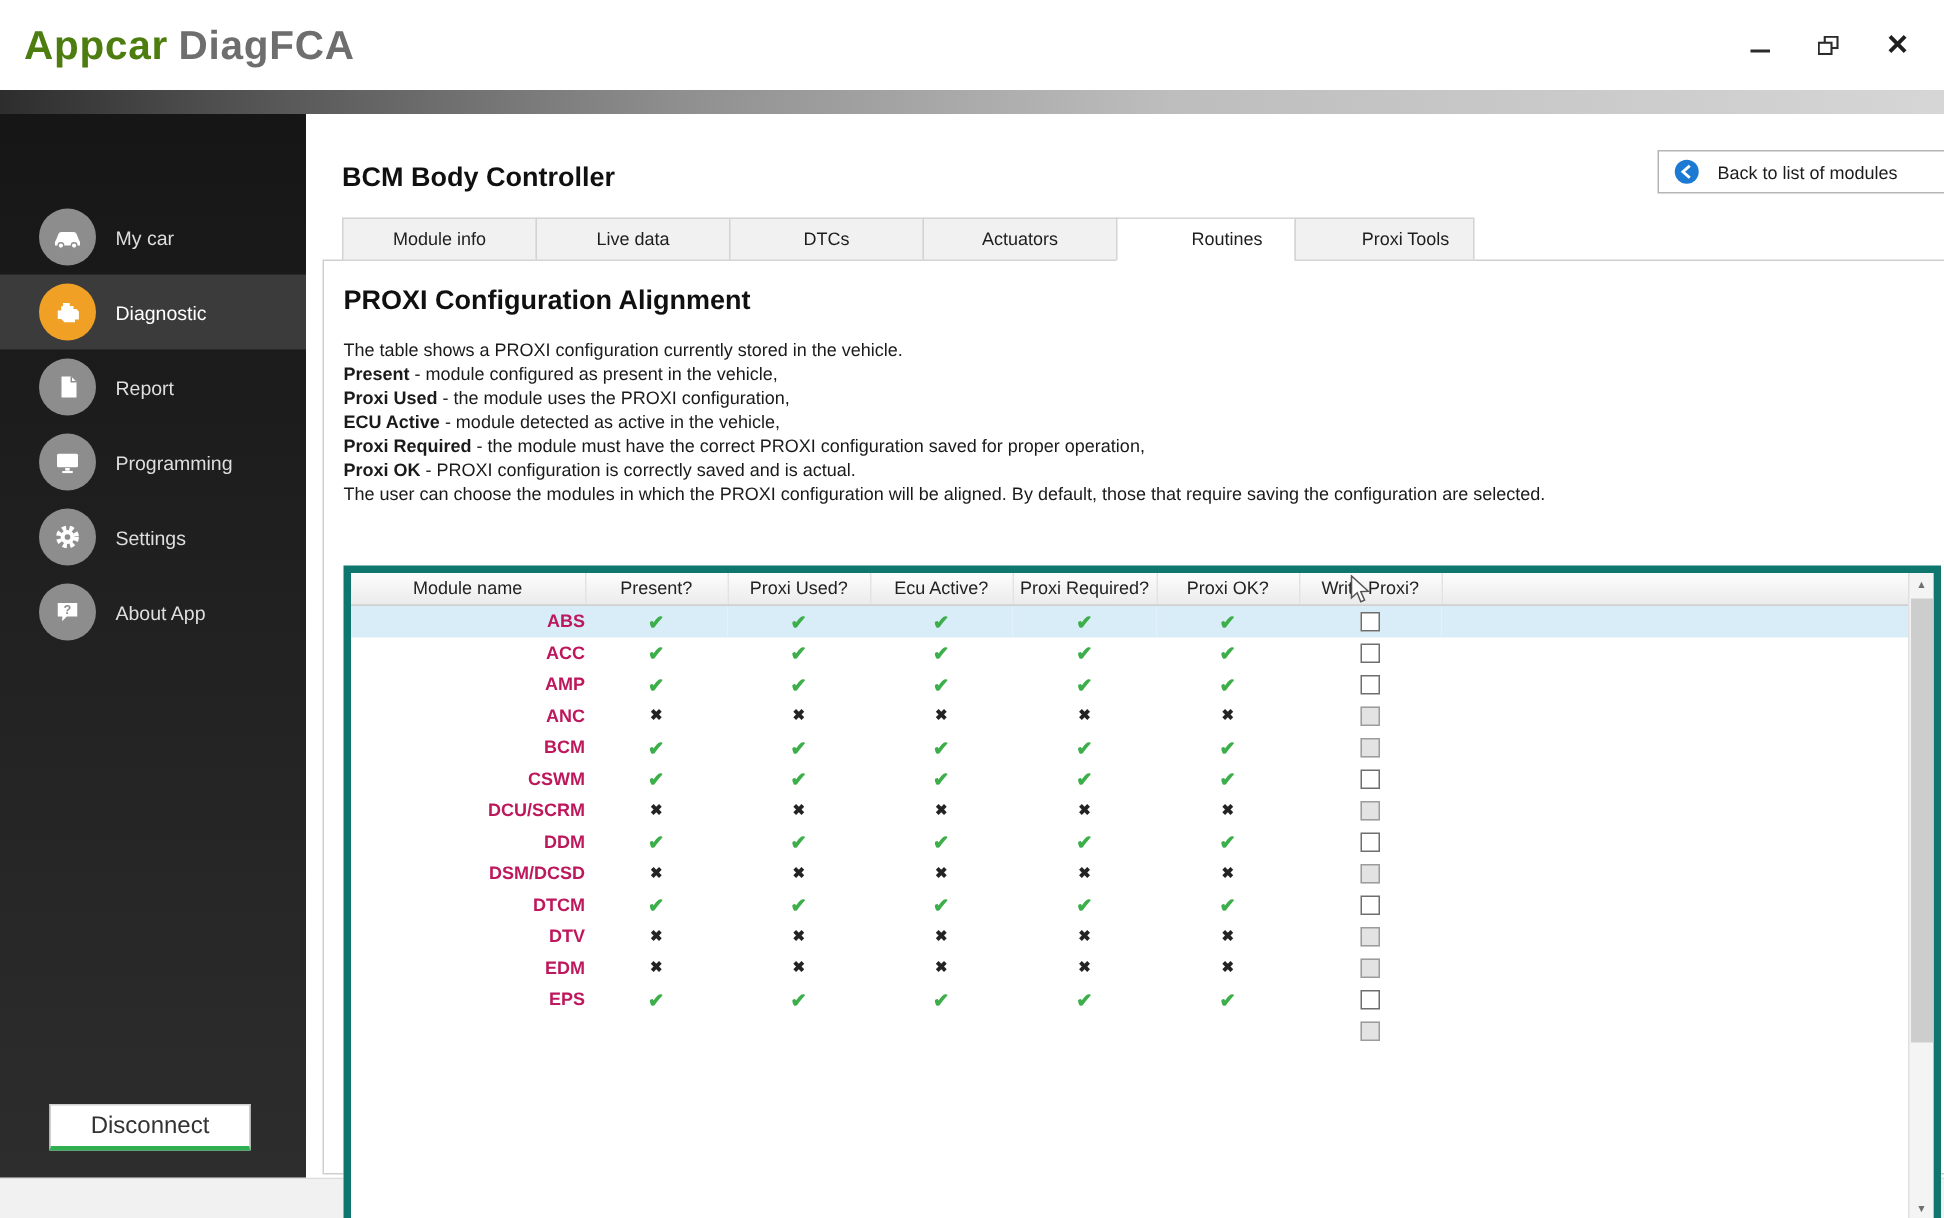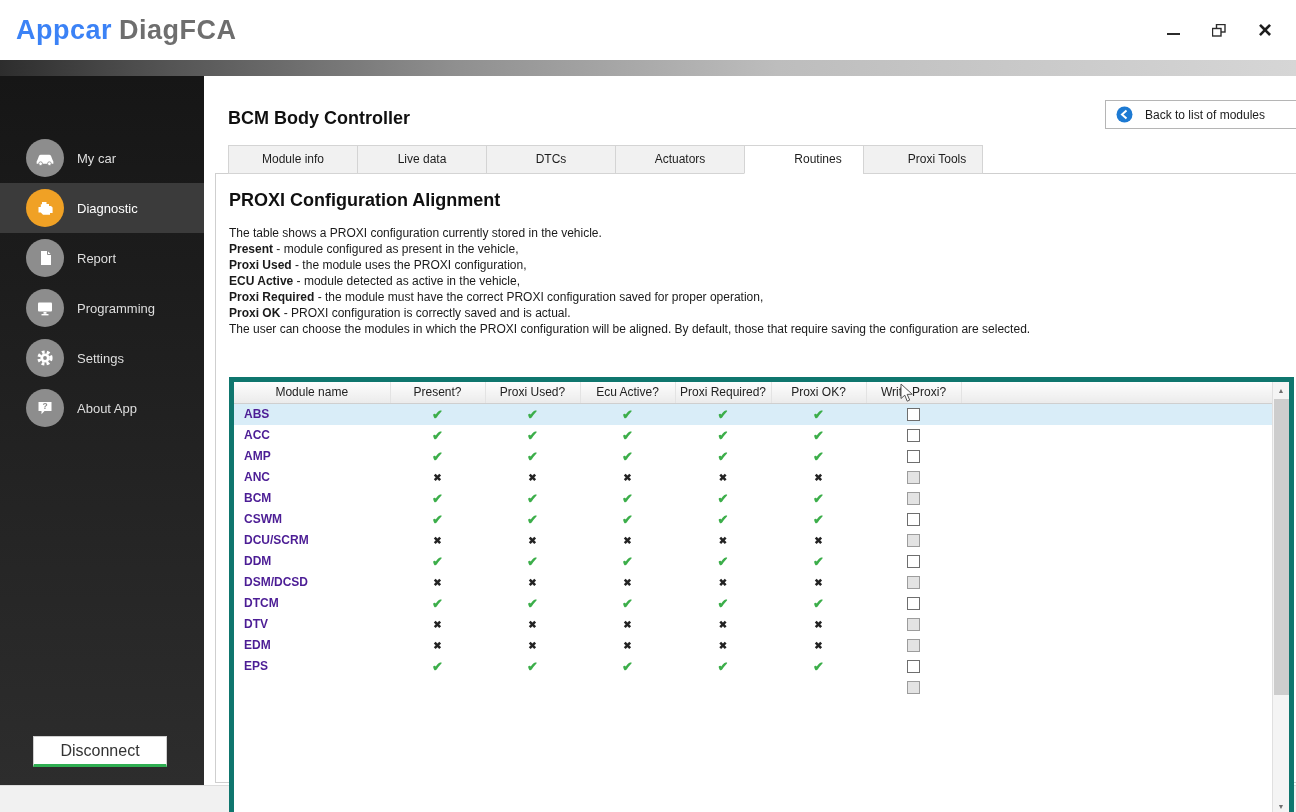--- a/index.html
+++ b/index.html
@@ -3,21 +3,21 @@
 <meta charset="utf-8">
 <style>
   * { box-sizing: border-box; }
   html,body { margin:0; padding:0; background:#fff; }
   body { font-family:"Liberation Sans", sans-serif; width:1296px; height:812px; overflow:hidden; }
   .app { position:relative; width:1296px; height:812px; background:#fff; }
 
   
   .titlebar { height:60px; display:flex; align-items:center; justify-content:space-between; padding:0 22px 0 16px; background:#fff; }
   .logo { font-size:27px; font-weight:bold; letter-spacing:.5px; }
-  .logo-a { color:#3b82f6; }
+  .logo-a { color:#4d7c0f; }
   .logo-b { color:#6e6e6e; margin-left:7px; }
   .win-controls { display:flex; align-items:center; gap:28px; }
   .win-btn { display:flex; align-items:center; justify-content:center; width:18px; height:18px; cursor:pointer; }
   .min-glyph { display:inline-block; width:13px; border-top:2px solid #2b2b2b; margin-top:8px; }
   .close-glyph { font-size:24px; line-height:18px; color:#1e1e1e; font-weight:bold; }
 
   
   .grad-strip { height:16px; background:linear-gradient(90deg,#2d2d2d 0%,#4c4c4c 10%,#8f8f8f 35%,#bdbdbd 60%,#d6d6d6 100%); }
 
   
@@ -49,21 +49,21 @@
   .section-title { font-size:18px; font-weight:bold; color:#101010; margin:16px 0 0 1px; }
   .desc { margin:14px 0 0 1px; font-size:12px; color:#1a1a1a; line-height:16px; }
   .desc p { margin:0; }
 
   
   .table-wrap { position:relative; margin:40px 0 0 1px; width:1065px; height:443px; border:5px solid #0f766e; overflow:hidden; background:#fff; }
   table.modules { border-collapse:collapse; table-layout:fixed; width:1048px; }
   .modules th { height:21px; font-size:12px; font-weight:normal; color:#222; background:linear-gradient(#fdfdfd,#ebebeb); border-bottom:1px solid #cfcfcf; border-right:1px solid #e3e3e3; text-align:center; padding:0; cursor:pointer; }
   .modules th.filler-h { border-right:none; }
   .modules td { height:21px; padding:0; font-size:12px; text-align:center; line-height:21px; }
-  td.module-name { text-align:left; padding-left:10px; font-weight:bold; color:#4c1d95; }
+  td.module-name { text-align:right; padding-left:10px; font-weight:bold; color:#be185d; }
   .mark.check { color:#3cae4a; font-size:13px; font-weight:bold; }
   .mark.cross { color:#232323; font-size:10px; font-weight:bold; }
   tr.selected { background:#d9edf8; }
   .checkbox { display:inline-block; width:13px; height:13px; border:1px solid #6e6e6e; background:#fff; vertical-align:middle; cursor:pointer; }
   .checkbox.disabled { background:#e3e3e3; border-color:#9c9c9c; cursor:default; }
 
   
   .vscroll { position:absolute; top:0; right:0; bottom:0; width:17px; background:#f4f4f4; border-left:1px solid #e0e0e0; }
   .scroll-arrow { position:absolute; left:0; width:100%; height:17px; display:flex; align-items:center; justify-content:center; font-size:7px; color:#6f6f6f; cursor:pointer; }
   .scroll-arrow.up { top:0; }

